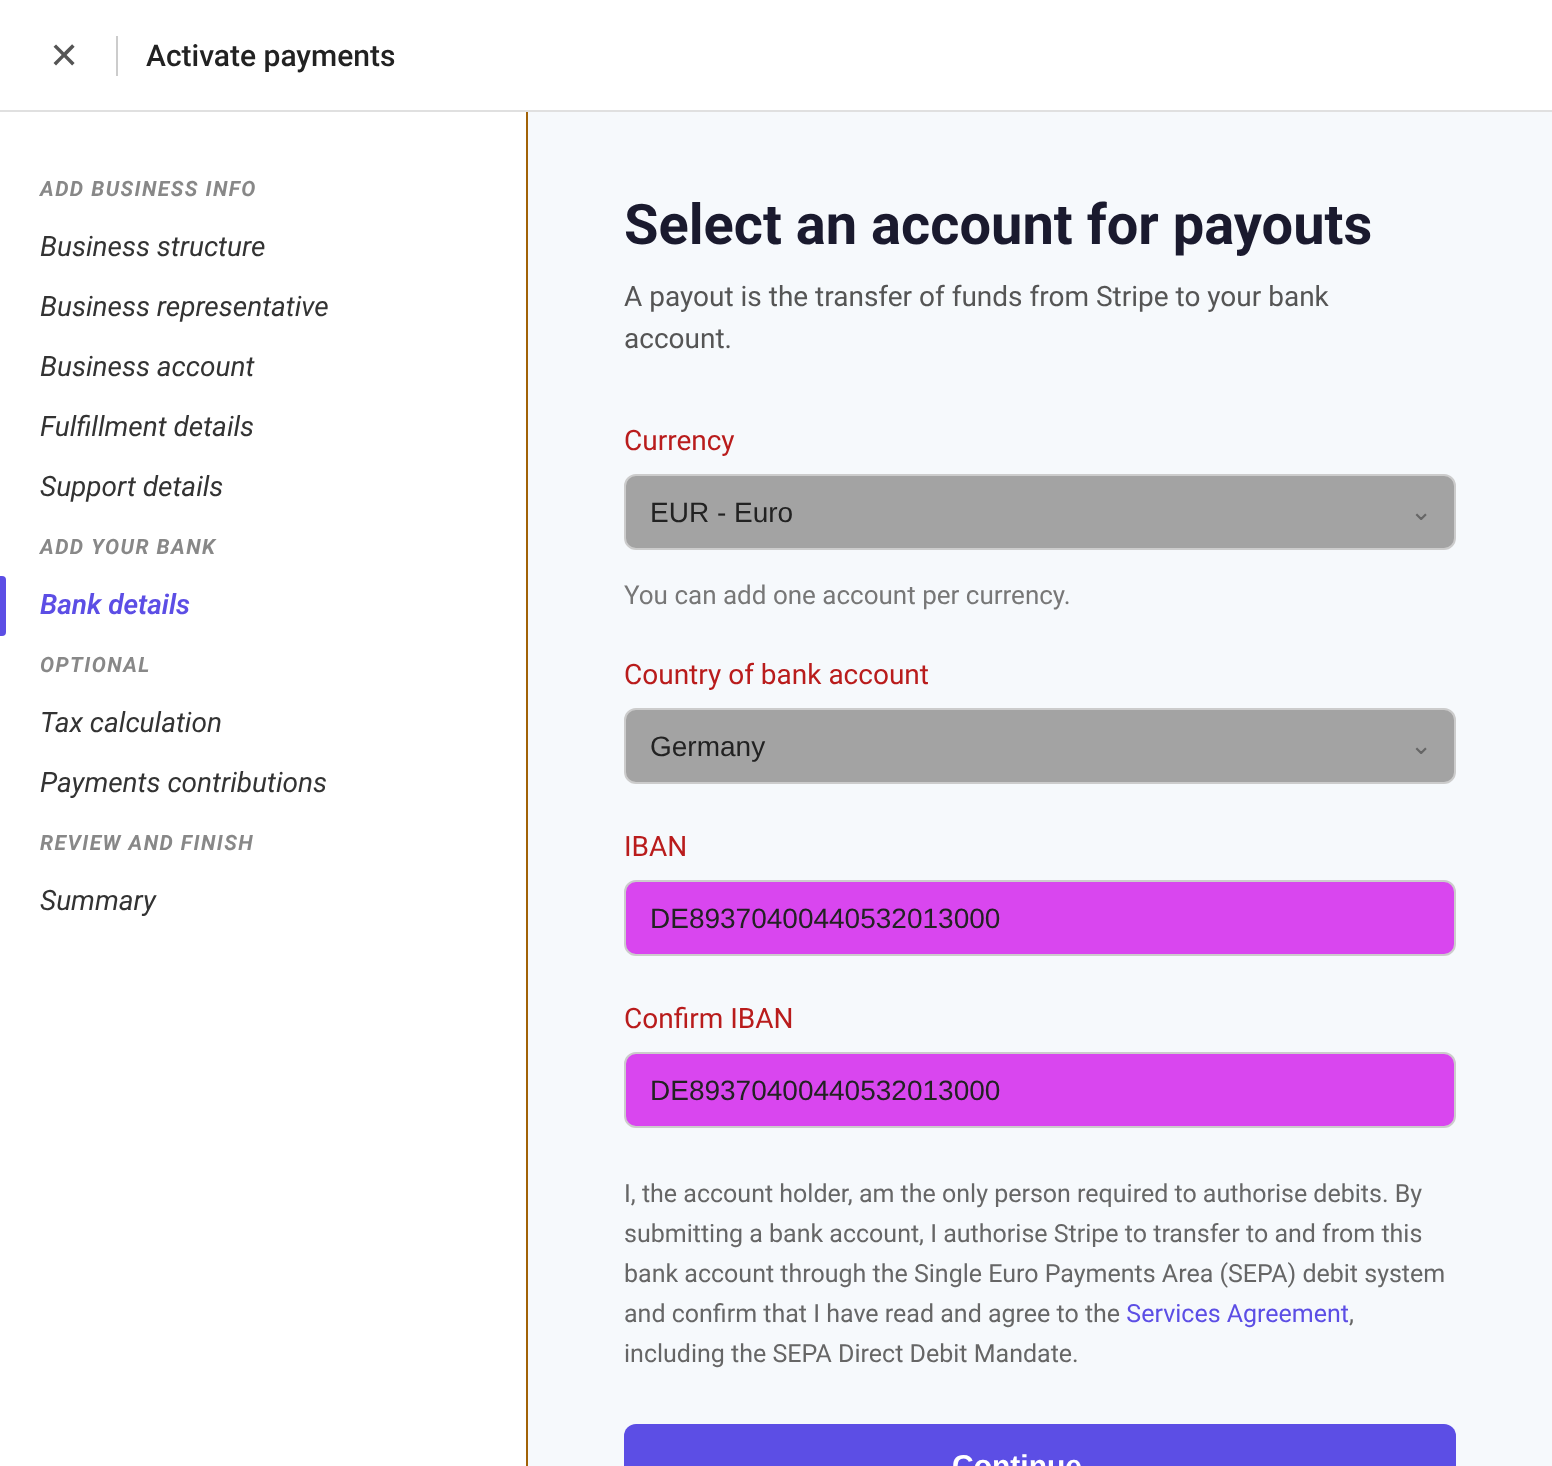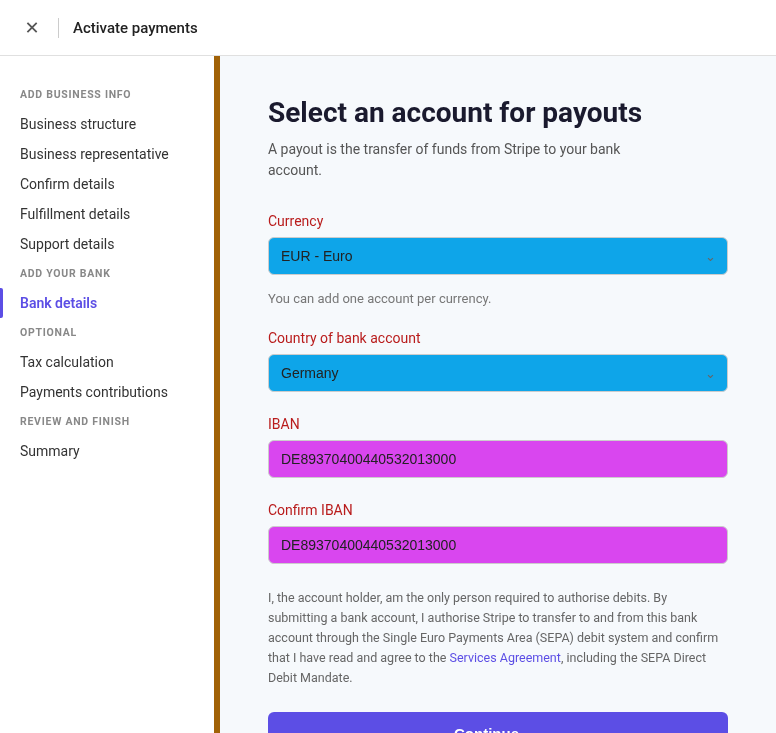--- a/index.html
+++ b/index.html
@@ -38,26 +38,27 @@
     .top-bar-title {
       font-size: 15px;
       font-weight: 500;
       color: #222;
     }
     .layout {
       display: flex;
       height: calc(733px - 56px);
     }
     .sidebar {
-      width: 220px;
+      width: 264px;
       background: #fff;
-      border-right: 6px solid #a16207;
+      border-right: 1px solid #a16207;
       padding: 28px 0;
       flex-shrink: 0;
       overflow-y: auto;
+      font-style: italic;
     }
     .sidebar-section-label {
       font-size: 10.5px;
       font-weight: 700;
       letter-spacing: 0.07em;
       color: #888;
       text-transform: uppercase;
       padding: 0 20px 8px 20px;
       margin-top: 4px;
     }
@@ -122,21 +123,21 @@
     }
     .select-wrapper {
       position: relative;
     }
     .select-wrapper select {
       width: 100%;
       padding: 10px 36px 10px 12px;
       border: 1px solid #ccc;
       border-radius: 6px;
       font-size: 14px;
-      background: #0ea5e9;
+      background: #a3a3a3;
       appearance: none;
       color: #222;
       cursor: pointer;
       outline: none;
     }
     .select-chevron {
       position: absolute;
       right: 12px;
       top: 50%;
       transform: translateY(-50%);
@@ -194,21 +195,21 @@
   <nav class="sidebar">
 
     <div class="sidebar-section-label">ADD BUSINESS INFO</div>
     <div class="sidebar-item">
       <span>Business structure</span>
     </div>
     <div class="sidebar-item">
       <span>Business representative</span>
     </div>
     <div class="sidebar-item">
-      <span>Confirm details</span>
+      <span>Business account</span>
     </div>
     <div class="sidebar-item">
       <span>Fulfillment details</span>
     </div>
     <div class="sidebar-item">
       <span>Support details</span>
     </div>
 
     <div class="sidebar-section-label">ADD YOUR BANK</div>
     <div class="sidebar-item active">

